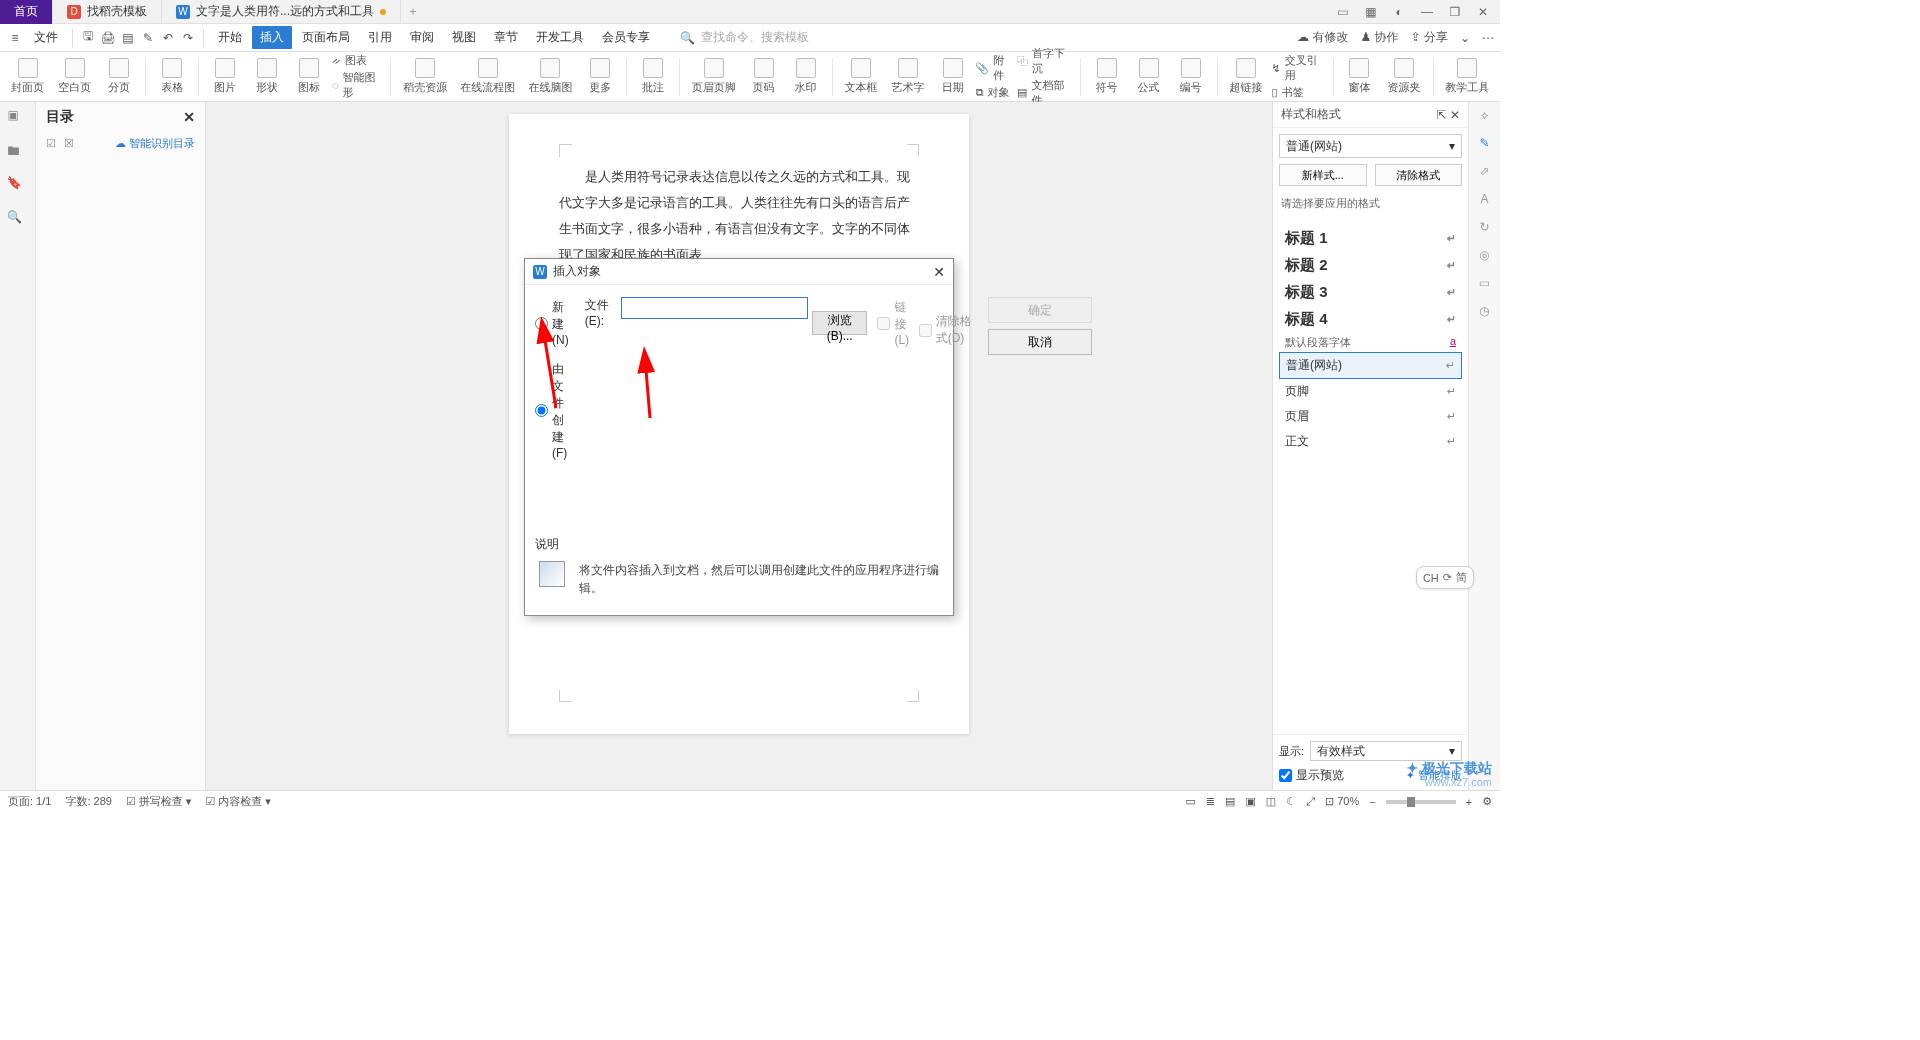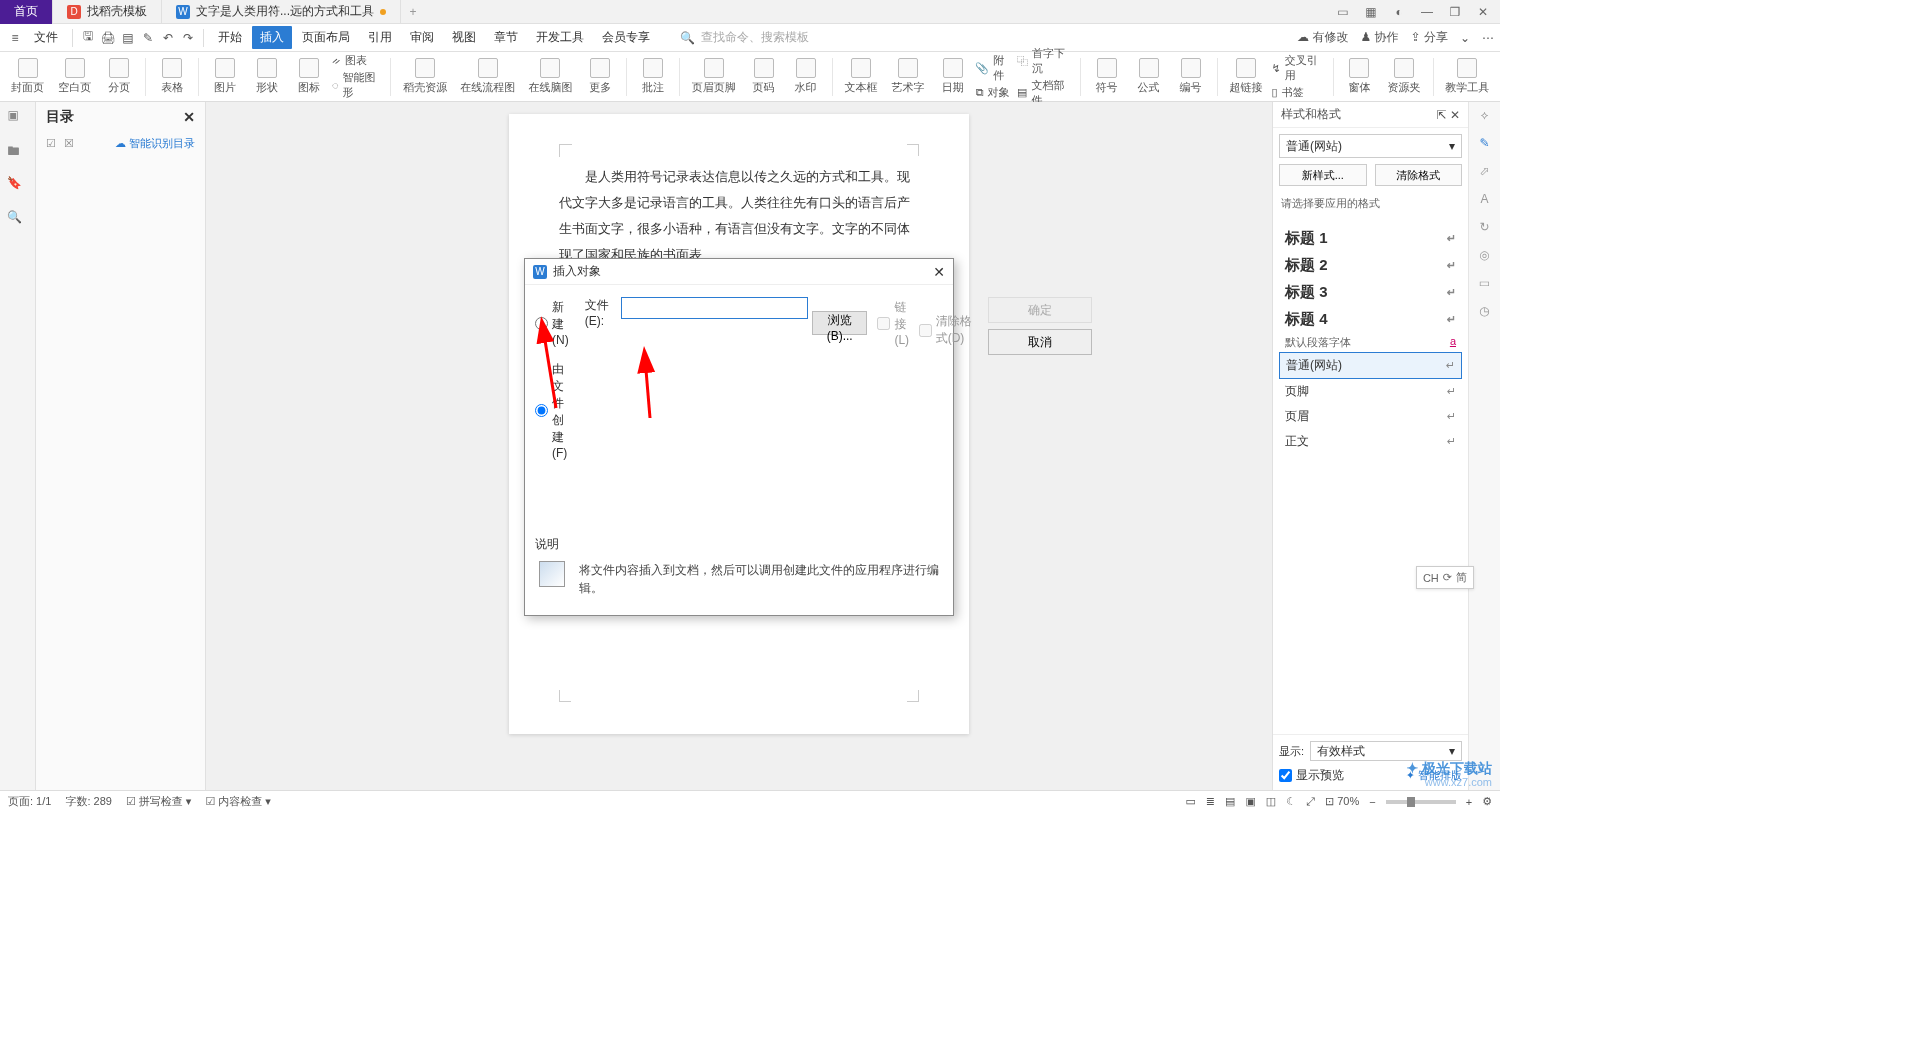--- a/index.html
+++ b/index.html
@@ -89,21 +89,21 @@
 
 
 .arrow { position: absolute; z-index: 60; pointer-events: none; }
 .arrow svg { overflow: visible; }
 
 
 .statusbar { position: absolute; bottom: 0; left: 0; right: 0; height: 22px; background: #fff; border-top: 1px solid #ddd; display: flex; align-items: center; padding: 0 8px; gap: 14px; font-size: 11px; color: #555; }
 .statusbar .sright { margin-left: auto; display: flex; gap: 10px; align-items: center; }
 
 
-.ime-badge { position: absolute; right: 26px; top: 566px; background: #fff; border: 1px solid #ccc; border-radius: 0; padding: 3px 6px; font-size: 11px; display: flex; align-items: center; gap: 4px; box-shadow: 0 1px 3px rgba(0,0,0,.1); color: #666; }
+.ime-badge { position: absolute; right: 26px; top: 566px; background: #fff; border: 1px solid #ccc; border-radius: 8px; padding: 3px 6px; font-size: 11px; display: flex; align-items: center; gap: 4px; box-shadow: 0 1px 3px rgba(0,0,0,.1); color: #666; }
 
 
 .watermark { position: absolute; right: 8px; bottom: 24px; font-size: 11px; color: #86b7e8; opacity: .9; text-align: right; line-height: 1.1; }
 .watermark .big { font-size: 14px; color: #3a8bd8; font-weight: bold; }
 
 .chk { display: flex; align-items: center; gap: 4px; color: #999; font-size: 12px; justify-content: space-between; }
 input[type=checkbox], input[type=radio] { margin: 0; }
 </style>
 </head>
 <body>

